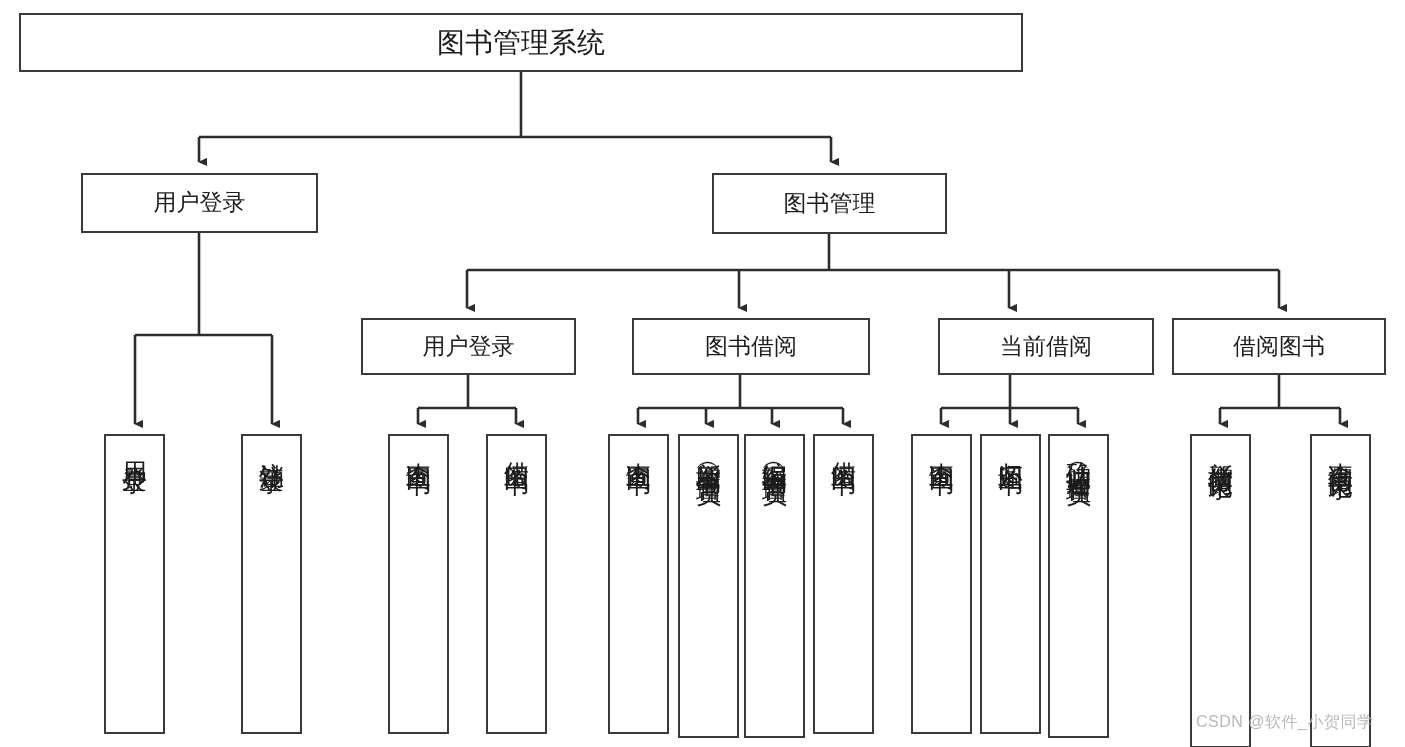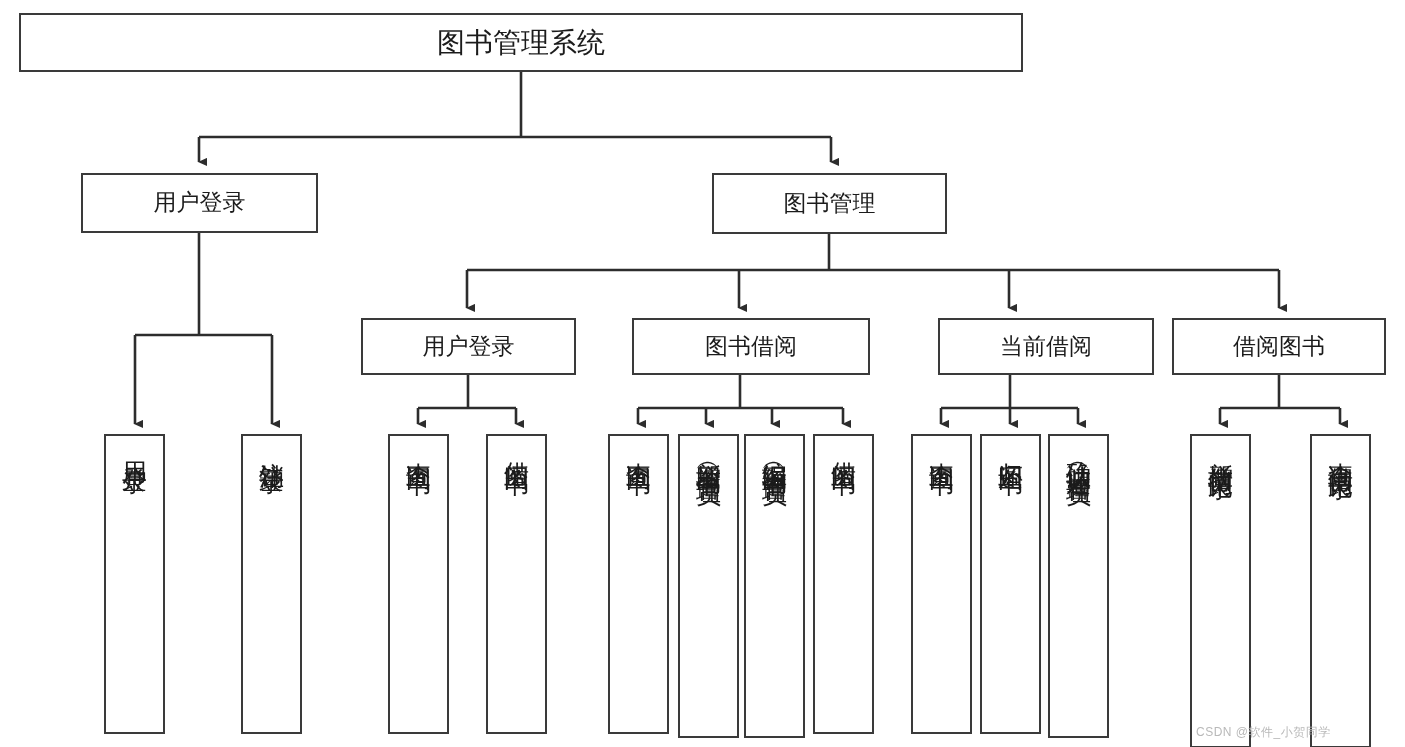--- a/index.html
+++ b/index.html
@@ -54,25 +54,24 @@
     writing-mode: vertical-rl;
     text-orientation: upright;
     font-size: 25px;
     letter-spacing: 3px;
     line-height: 1;
   }
   .node.root .label { font-size: 28px; }
   .watermark {
     position: absolute;
     color: #b9b9b9;
-    font-size: 12px;
+    font-size: 16px;
     white-space: nowrap;
     letter-spacing: 0.5px;
     pointer-events: none;
-    margin-top: 12px;
   }
 </style>
 </head>
 <body>
 
 <div id="diagram-root">
 
   <svg class="connectors" viewBox="0 0 1405 747" xmlns="http://www.w3.org/2000/svg">
     <defs>
       <marker id="arrowhead" markerWidth="9" markerHeight="9" refX="4.5" refY="8" orient="auto" markerUnits="userSpaceOnUse">

